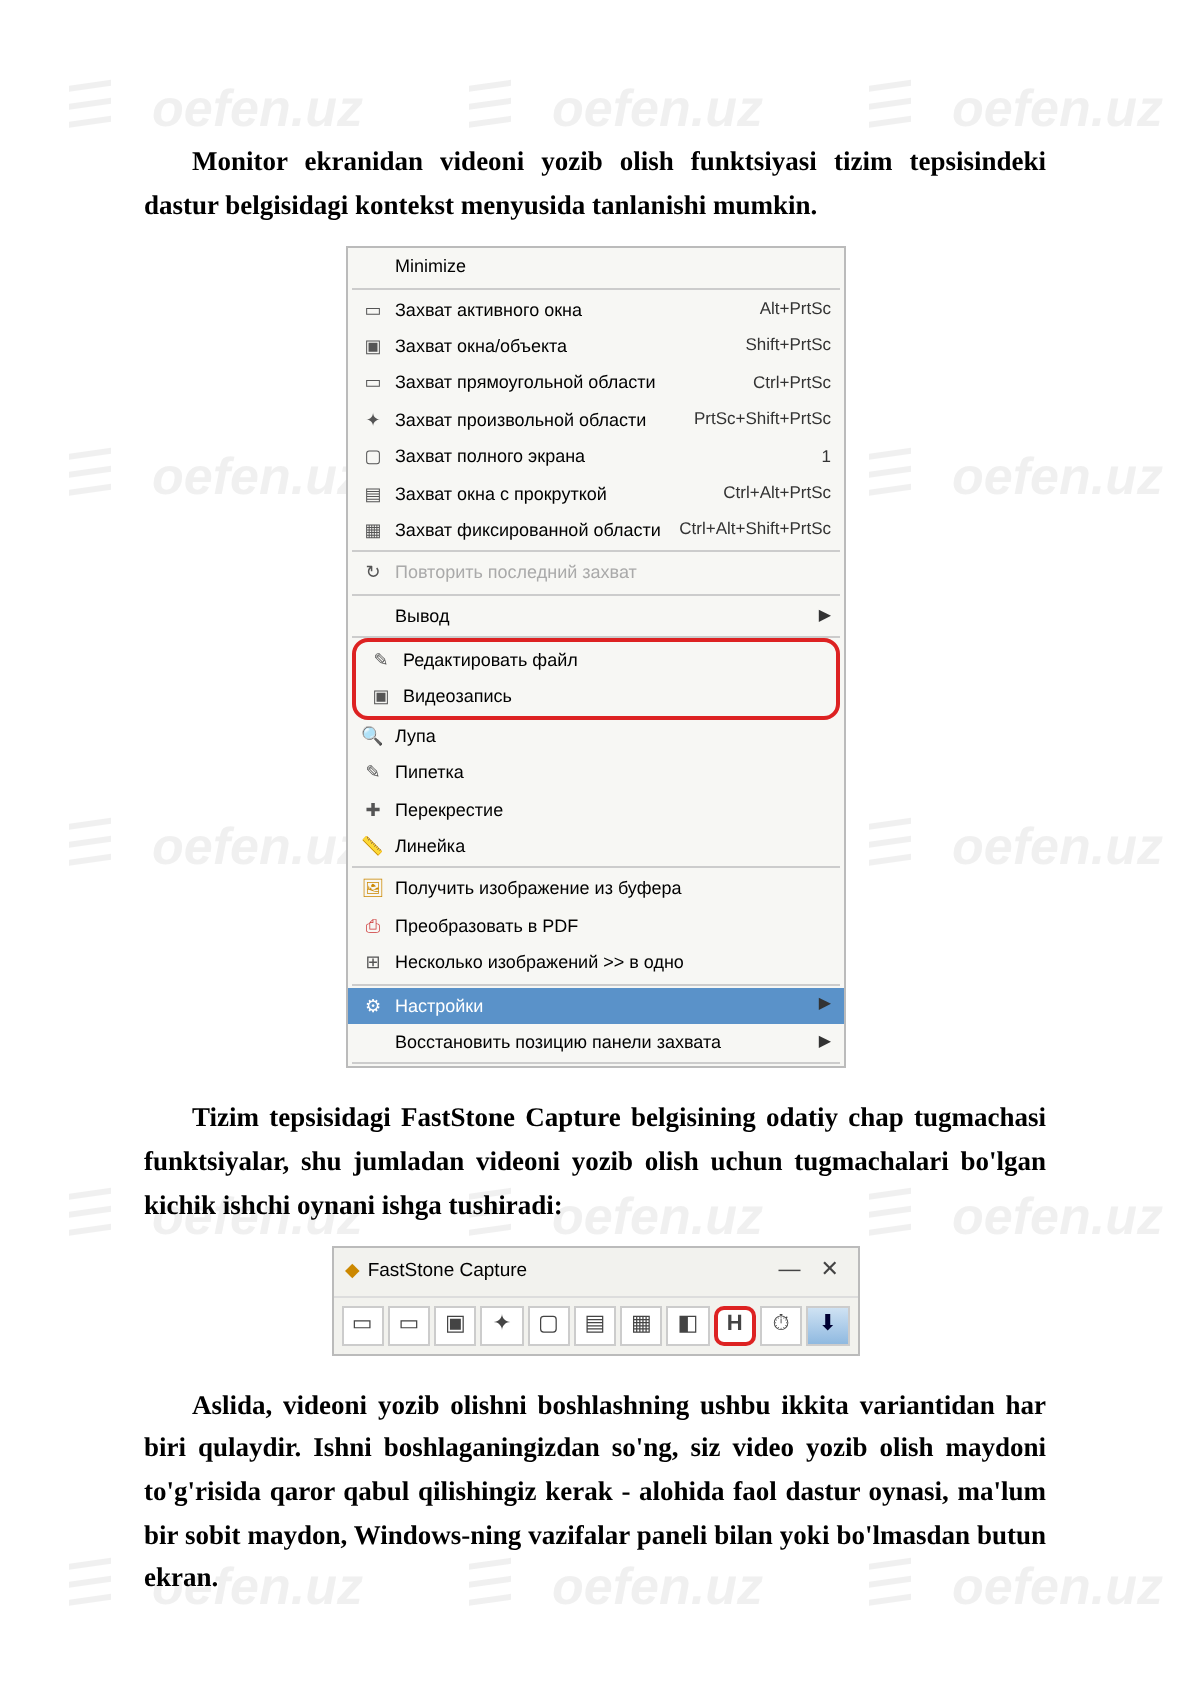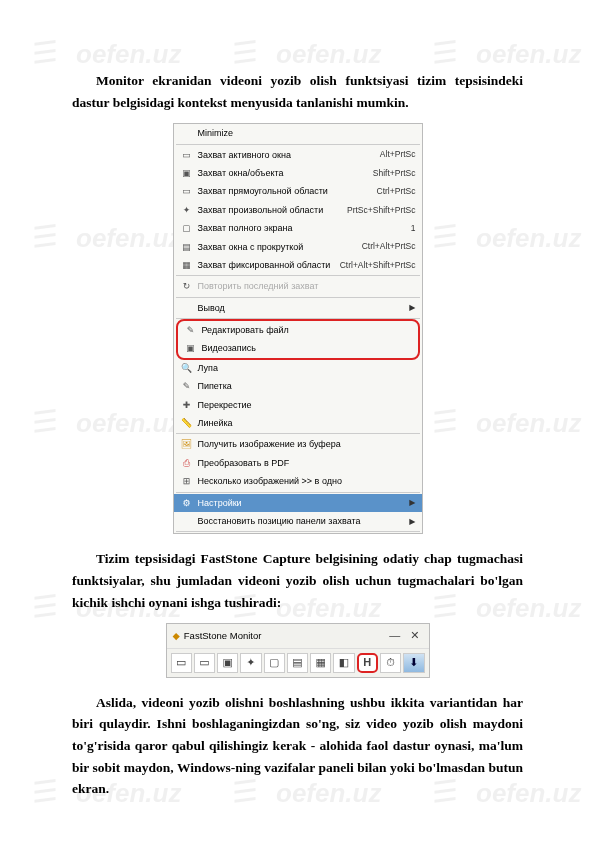--- a/index.html
+++ b/index.html
@@ -42,21 +42,21 @@
     width: 250px;
     margin: 6px auto 14px auto;
     background: #f7f7f4;
     border: 1px solid #bbb;
     font-family: Tahoma, Arial, sans-serif;
     font-size: 9px;
     color: #000;
   }
   .menu-figure .row {
     display: flex;
-    align-items: flex-end;
+    align-items: center;
     padding: 2px 6px;
     gap: 4px;
   }
   .menu-figure .row .ic {
     width: 14px;
     display: flex;
     justify-content: center;
     color: #555;
     font-size: 9px;
   }
@@ -316,21 +316,21 @@
         <span class="arr">▶</span>
     </div>
     <div class="sep"></div>
   </div>
 
   <p class="para">Tizim tepsisidagi FastStone Capture belgisining odatiy chap tugmachasi funktsiyalar, shu jumladan videoni yozib olish uchun tugmachalari bo'lgan kichik ishchi oynani ishga tushiradi:</p>
 
   <div class="toolbar-fig">
     <div class="titlebar">
       <span style="color:#c80">◆</span>
-      <span>FastStone Monitor</span>
+      <span>FastStone Capture</span>
       <span class="spacer"></span>
       <span class="winbtn">—</span>
       <span class="winbtn">✕</span>
     </div>
     <div class="btnrow" id="toolbar-btns">
         <div class="tbtn">▭</div>
         <div class="tbtn">▭</div>
         <div class="tbtn">▣</div>
         <div class="tbtn">✦</div>
         <div class="tbtn">▢</div>

